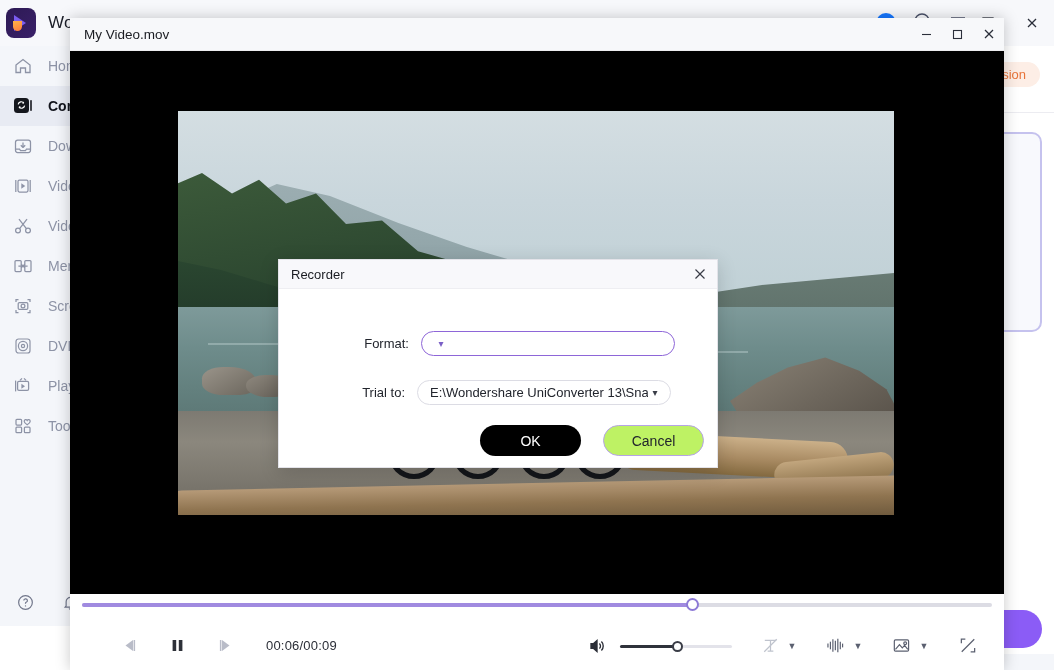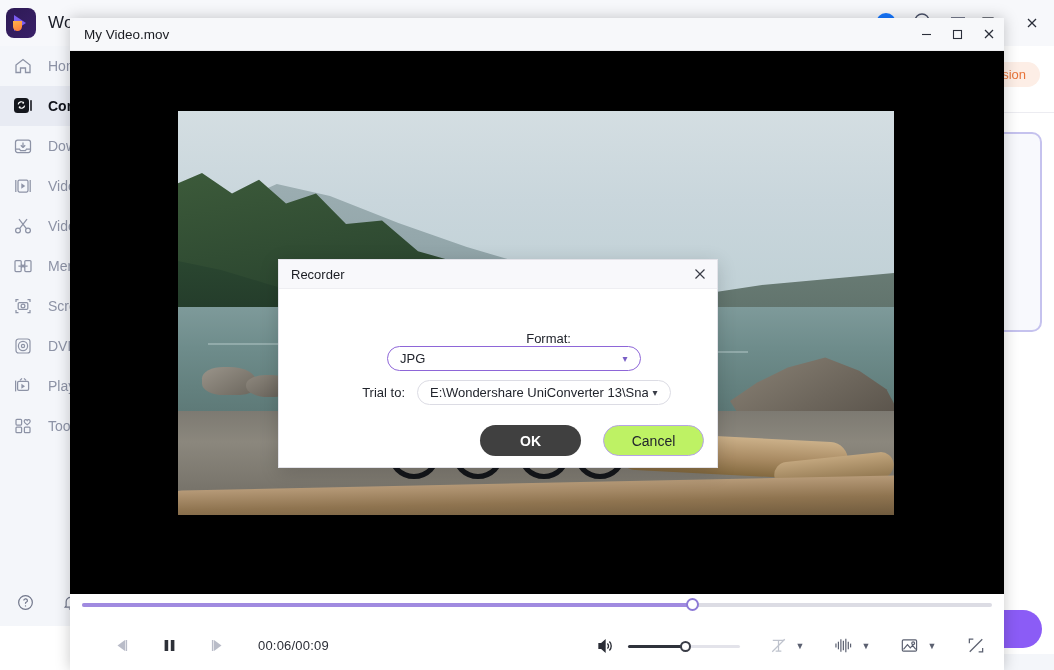--- a/index.html
+++ b/index.html
@@ -179,21 +179,21 @@
   #scrub-fill {
     position: absolute; left: 0; top: 0; height: 4px; width: 67%;
     background: #a08ae0; border-radius: 2px;
   }
   #scrub-handle {
     position: absolute; left: 67%; top: -5px; width: 13px; height: 13px;
     margin-left: -6px; border-radius: 50%; background: #fff; border: 2px solid #8d7ad6;
   }
   #controls-row {
     height: 47px; background: #ffffff; display: flex; align-items: center;
-    padding: 0 16px; gap: 12px;
+    padding: 0 24px; gap: 12px;
   }
   .ctrl { display:flex; align-items:center; justify-content:center; }
   #btn-prev { width: 30px; height: 30px; color: #b9bcc8; margin-left: 20px;}
   #btn-pause { width: 30px; height: 30px; color: #2d3038; margin-left: 6px;}
   #btn-next { width: 30px; height: 30px; color: #b9bcc8; margin-left: 6px;}
   #time-label { margin-left: 14px; font-size: 13px; color: #2b2e37; letter-spacing:.2px;}
   #right-controls { margin-left: auto; display: flex; align-items: center; gap: 0; }
   #vol-icon { width: 26px; height: 26px; color:#2b2e37; display:flex; align-items:center; justify-content:center;}
   #vol-slider { position: relative; width: 112px; height: 18px; margin-left: 10px; }
   #vol-track { position:absolute; left:0; top:8px; width:112px; height:3px; background:#e3e3ea; border-radius:2px;}
@@ -214,39 +214,39 @@
     height: 29px; background: #f8f8fb; border-bottom: 1px solid #eeeef2;
     display: flex; align-items: center;
   }
   #dlg-title { margin-left: 12px; font-size: 13px; color: #1a1c22; }
   #dlg-close {
     margin-left: auto; width: 34px; height: 29px;
     display: flex; align-items: center; justify-content: center; color: #3a3d47;
   }
   #dlg-body { position: relative; height: 180px; }
   .field-row { position: absolute; display: flex; align-items: center; }
-  #row-format { left: 15px; top: 42px; width: 440px; flex-direction: column; }
+  #row-format { left: 4px; top: 42px; width: 440px; }
   #row-saveto { left: 0; top: 91px; width: 440px; }
   .field-label { width: 138px; text-align: right; font-size: 13px; color: #22252d; padding-right: 12px; }
   .combo {
     position: relative; height: 25px; border-radius: 13px; background: #fff;
     display: flex; align-items: center; padding: 0 8px 0 12px;
     font-size: 13px; color: #22252d;
   }
   #combo-format { width: 254px; border: 1.6px solid #8e66d8; }
   #combo-saveto { width: 254px; border: 1px solid #dcdce4; }
   .combo-val { flex: 1; overflow: hidden; white-space: nowrap; }
   .combo-caret { width: 14px; text-align: center; font-size: 10px; color: #7a5fc6; }
   #combo-saveto .combo-caret { color: #3a3d47; }
   #dlg-buttons { position: absolute; left: 0; top: 136px; width: 440px; display: flex; gap: 22px; padding-left: 201px;}
   .dlg-btn {
     width: 101px; height: 31px; border-radius: 16px; font-size: 14px;
     display: flex; align-items: center; justify-content: center;
   }
-  #btn-ok { background: #404040; color: #ffffff; font-weight: bold; }
+  #btn-ok { background: #000000; color: #ffffff; }
   #btn-cancel { background: #bef264; color: #22252d; border: 1.3px solid #b6a4e6; }
 </style>
 </head>
 <body>
 
 <div id="app-root">
 
   <div id="app-titlebar">
     <div id="app-logo"></div>
     <div id="app-name">Wo</div>
@@ -491,21 +491,20 @@
               <line x1="2.5" y1="2.5" x2="11.5" y2="11.5"></line>
               <line x1="11.5" y1="2.5" x2="2.5" y2="11.5"></line>
             </svg>
         </div>
       </div>
       <div id="dlg-body">
 
         <div class="field-row" id="row-format">
           <div class="field-label">Format:</div>
           <div class="combo" id="combo-format">
-            <span class="combo-val">JPG</span>
             <span class="combo-caret">▾</span>
           </div>
         </div>
 
         <div class="field-row" id="row-saveto">
           <div class="field-label">Trial to:</div>
           <div class="combo" id="combo-saveto">
             <span class="combo-val">E:\Wondershare UniConverter 13\Snapshot</span>
             <span class="combo-caret">▾</span>
           </div>

